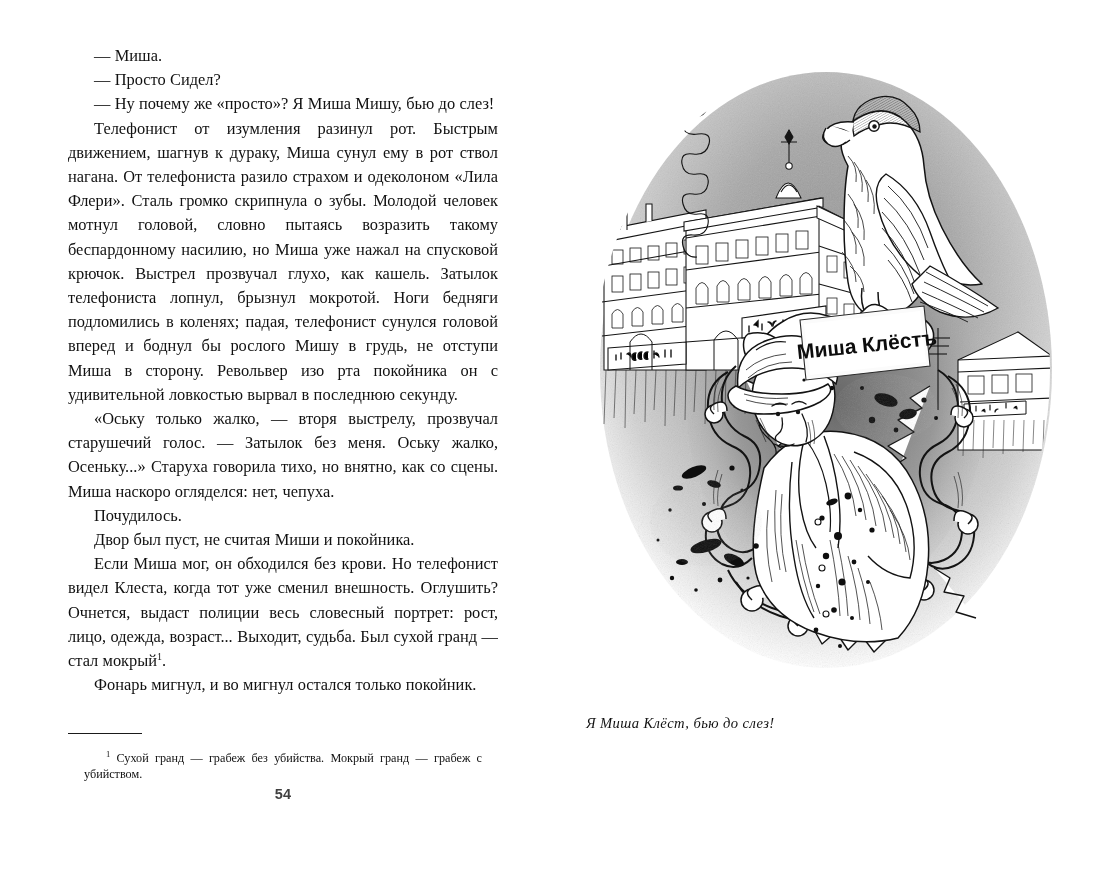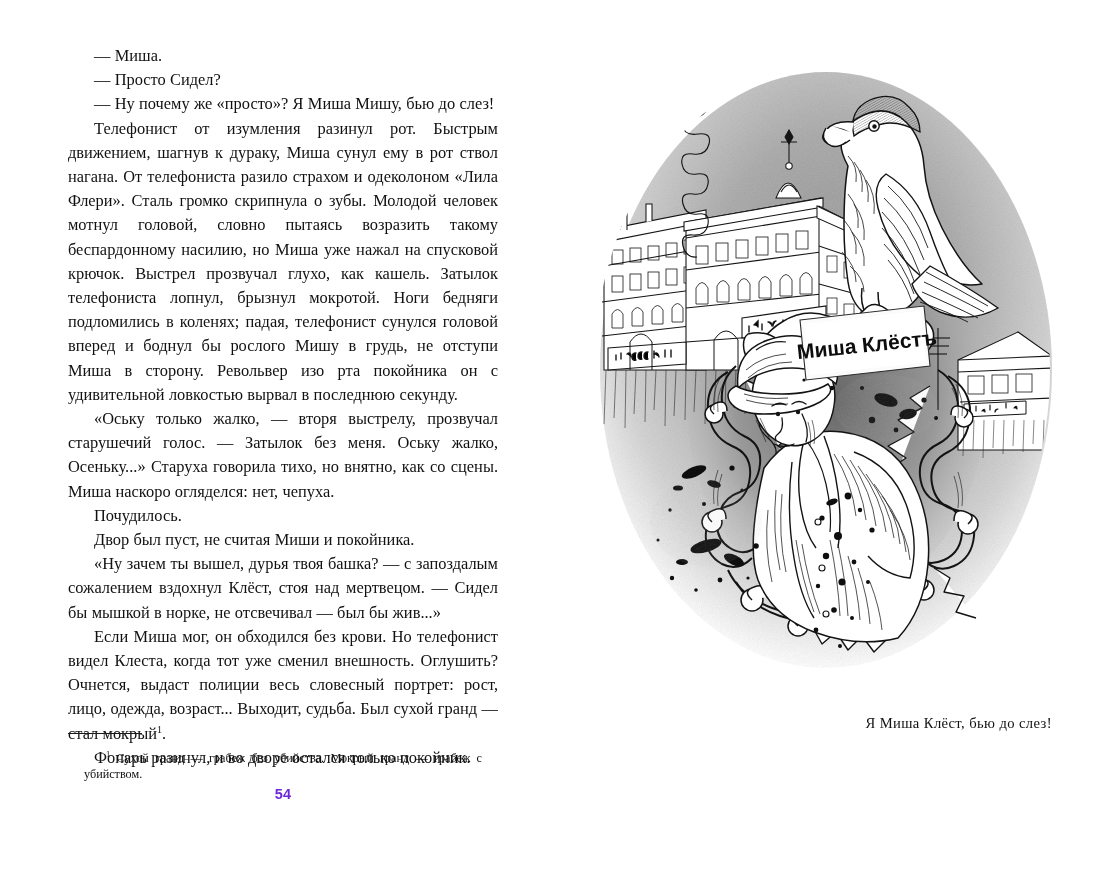--- a/index.html
+++ b/index.html
@@ -74,21 +74,21 @@
   .page-number {
     position: absolute;
     left: 68px;
     top: 786px;
     width: 430px;
     text-align: center;
     font-family: "Liberation Sans", "DejaVu Sans", sans-serif;
     font-weight: bold;
     font-size: 14.5px;
     letter-spacing: 0.3px;
-    color: #6d28d9;
+    color: #404040;
   }
 
   
   .illustration-block {
     position: absolute;
     left: 586px;
     top: 70px;
     width: 466px;
     height: 700px;
   }
@@ -98,42 +98,42 @@
     top: 0;
     width: 466px;
     height: 632px;
   }
   .illustration svg { display: block; }
   .caption {
     position: absolute;
     left: 0;
     top: 645px;
     width: 466px;
-    text-align: right;
+    text-align: left;
+    font-style: italic;
     font-size: 14.6px;
     color: #111111;
     letter-spacing: 0.4px;
   }
 </style>
 </head>
 <body>
 
 <div class="page">
 
   <div class="text-column">
     <p class="body-par dialog">— Миша.</p>
     <p class="body-par dialog">— Просто Сидел?</p>
     <p class="body-par dialog">— Ну почему же «просто»? Я Миша Мишу, бью до слез!</p>
     <p class="body-par">Телефонист от изумления разинул рот. Быстрым движением, шагнув к дураку, Миша сунул ему в рот ствол нагана. От телефониста разило страхом и одеколоном «Лила Флери». Сталь громко скрипнула о зубы. Молодой человек мотнул головой, словно пытаясь возразить такому беспардонному насилию, но Миша уже нажал на спусковой крючок. Выстрел прозвучал глухо, как кашель. Затылок телефониста лопнул, брызнул мокротой. Ноги бедняги подломились в коленях; падая, телефонист сунулся головой вперед и боднул бы рослого Мишу в грудь, не отступи Миша в сторону. Револьвер изо рта покойника он с удивительной ловкостью вырвал в последнюю секунду.</p>
     <p class="body-par">«Оську только жалко, — вторя выстрелу, прозвучал старушечий голос. — Затылок без меня. Оську жалко, Осеньку...» Старуха говорила тихо, но внятно, как со сцены. Миша наскоро огляделся: нет, чепуха.</p>
     <p class="body-par">Почудилось.</p>
     <p class="body-par">Двор был пуст, не считая Миши и покойника.</p>
-    <p class="body-par">«Ну зачем ты вышел, дурья твоя башка? — с запоздалым сожалением вздохнул Клёст, стоя над мертвецом. — Сидел бы мышкой в норке, не отсвечивал — был бы жив...»</p>
     <p class="body-par"><span>Если Миша мог, он обходился без крови. Но телефонист видел Клеста, когда тот уже сменил внешность. Оглушить? Очнется, выдаст полиции весь словесный портрет: рост, лицо, одежда, возраст... Выходит, судьба. Был сухой гранд — стал мокрый</span><sup class="sup-note">1</sup><span>.</span></p>
-    <p class="body-par">Фонарь разинул, и во дворе остался только покойник.</p>
+    <p class="body-par">Фонарь мигнул, и во мигнул остался только покойник.</p>
   </div>
 
   <div class="footnote-area">
     <div class="footnote-rule"></div>
     <p class="footnote-text"><sup class="footnote-marker">1</sup> <span>Сухой гранд — грабеж без убийства. Мокрый гранд — грабеж с убийством.</span></p>
   </div>
 
   <div class="page-number">54</div>
 
   <div class="illustration-block">

